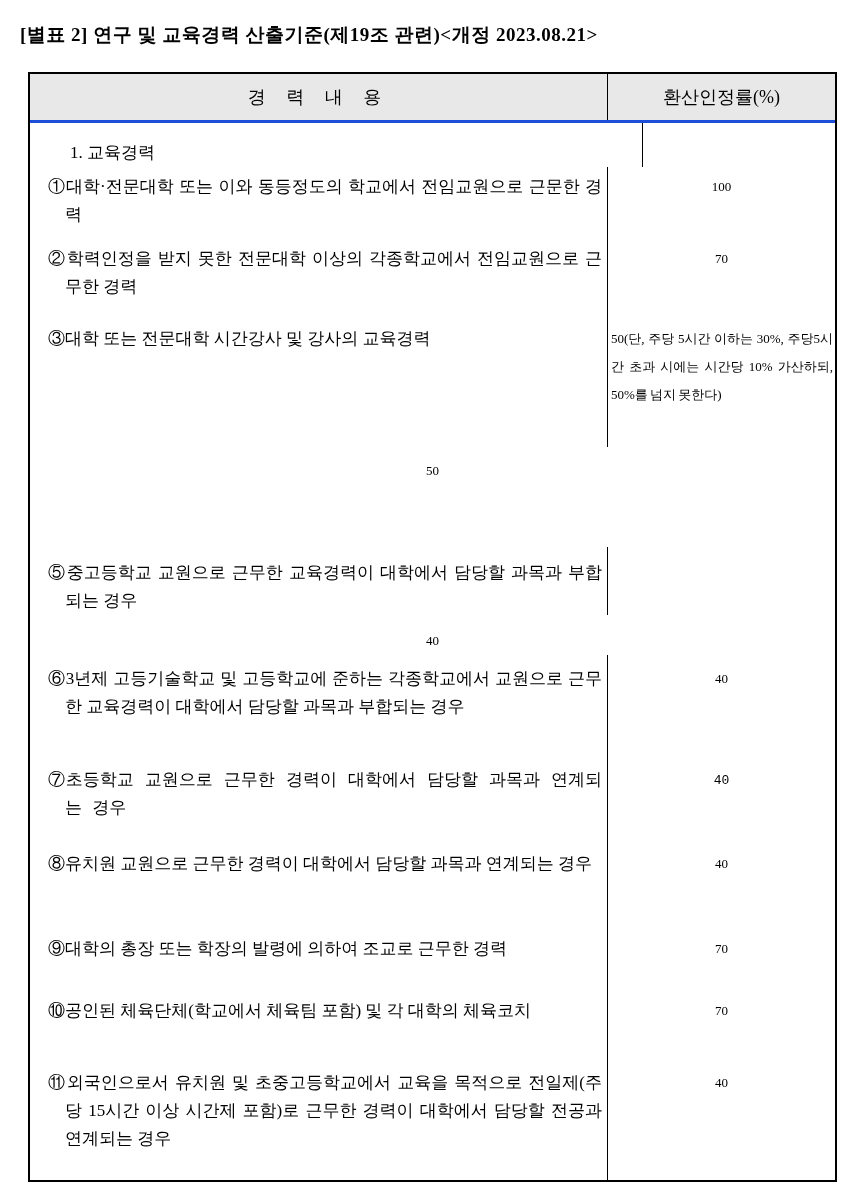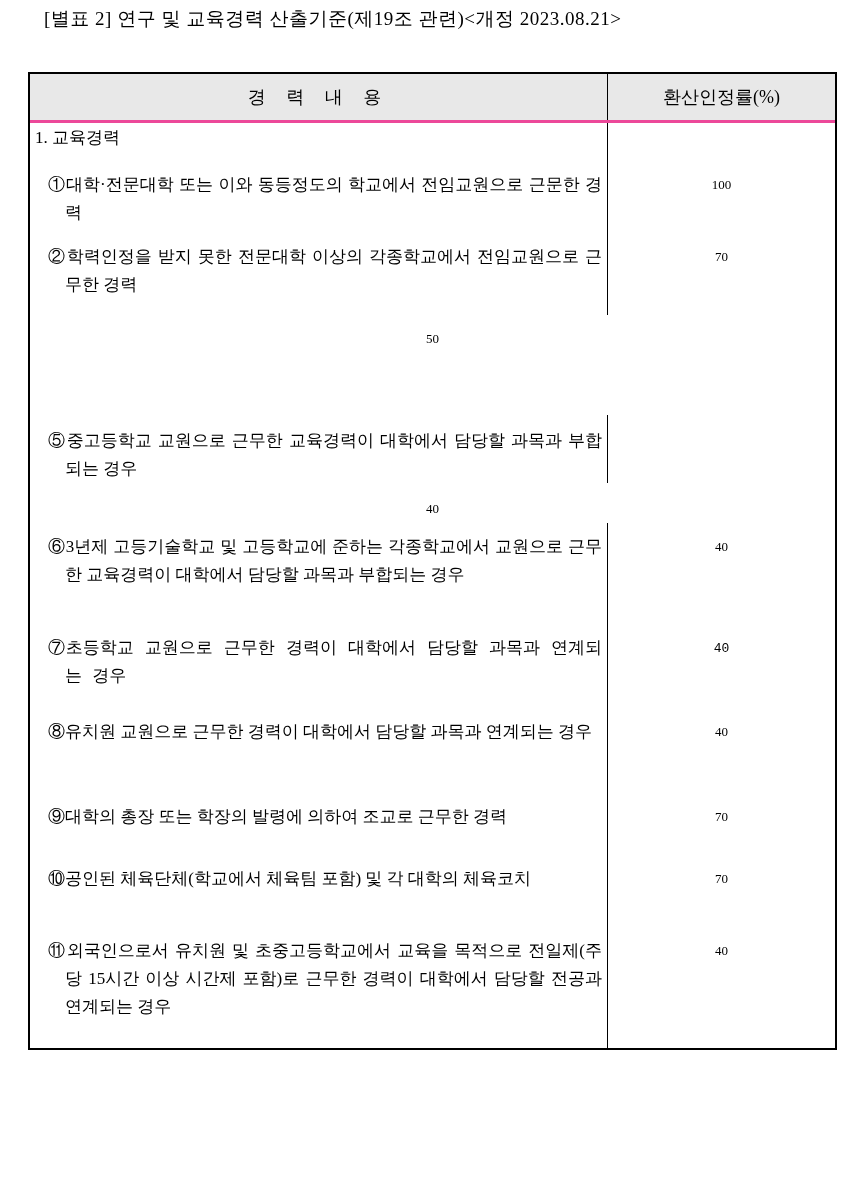--- a/index.html
+++ b/index.html
@@ -3,29 +3,29 @@
 <meta charset="utf-8">
 <style>
   * { margin:0; padding:0; box-sizing:border-box; }
   html,body { background:#ffffff; }
   body {
     width:864px; height:1197px; position:relative;
     font-family:"Liberation Serif","DejaVu Serif",serif;
     color:#000;
   }
   .doc-title {
-    position:absolute; left:20px; top:6px;
-    font-size:19px; font-weight:normal; letter-spacing:0.5px;margin-left:24px;
+    position:absolute; left:20px; top:22px;
+    font-size:19px; font-weight:bold; letter-spacing:0.5px;
   }
   .table {
     position:absolute; left:28px; top:72px; width:809px;
     border:2px solid #000; background:#fff;
   }
   .header-row {
-    display:flex; background:#e8e8e8; border-bottom:3px solid #ec4899;
+    display:flex; background:#e8e8e8; border-bottom:3px solid #1d4ed8;
   }
   .th-content {
     width:578px; border-right:1px solid #000;
     text-align:center; padding:11px 0; font-size:18px; letter-spacing:8px;
   }
   .th-rate {
     flex:1; text-align:center; padding:11px 0; font-size:18px;
   }
   .row { display:flex; }
   .cell-content {
@@ -48,38 +48,44 @@
 <div class="doc-title">[별표 2] 연구 및 교육경력 산출기준(제19조 관련)&lt;개정 2023.08.21&gt;</div>
 
 <div class="table">
 
   <div class="header-row">
     <div class="th-content">경 력 내 용</div>
     <div class="th-rate">환산인정률(%)</div>
   </div>
 
   <div class="row" style="min-height:42px;">
-    <div class="cell-content section-cell" style="padding-top:1px;">1. 교육경력</div>
+    <div class="cell-content section-cell" style="padding-top:16px;margin-left:35px;">1. 교육경력</div>
     <div class="cell-rate"></div>
   </div>
 
   <div class="row" style="min-height:70px;">
     <div class="cell-content" style="padding-top:6px;">
       <div class="item">①대학·전문대학 또는 이와 동등정도의 학교에서 전임교원으로 근문한 경력</div>
     </div>
     <div class="cell-rate" style="padding-top:6px;">100</div>
   </div>
 
   <div class="row" style="min-height:80px;">
     <div class="cell-content" style="padding-top:8px;">
       <div class="item">②학력인정을 받지 못한 전문대학 이상의 각종학교에서 전임교원으로 근무한 경력</div>
     </div>
     <div class="cell-rate" style="padding-top:8px;">70</div>
   </div>
 
+  <div class="row" style="min-height:130px;">
+    <div class="cell-content" style="padding-top:8px;">
+      <div class="item">③대학 또는 전문대학 시간강사 및 강사의 교육경력</div>
+    </div>
+    <div class="cell-rate rate-long" style="padding-top:8px;">50(단, 주당 5시간 이하는 30%, 주당5시간 초과 시에는 시간당 10% 가산하되, 50%를 넘지 못한다)</div>
+  </div>
 
   <div class="row" style="min-height:100px;">
     <div class="cell-rate" style="padding-top:10px;">50</div>
   </div>
 
   <div class="row" style="min-height:95px;flex-direction:column;">
     <div class="cell-content" style="padding-top:12px;">
       <div class="item">⑤중고등학교 교원으로 근무한 교육경력이 대학에서 담당할 과목과 부합되는 경우</div>
     </div>
     <div class="cell-rate" style="padding-top:12px;">40</div>

